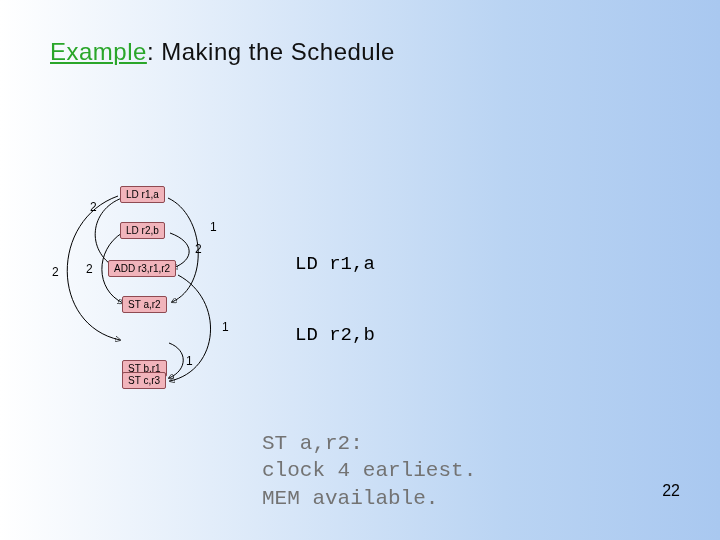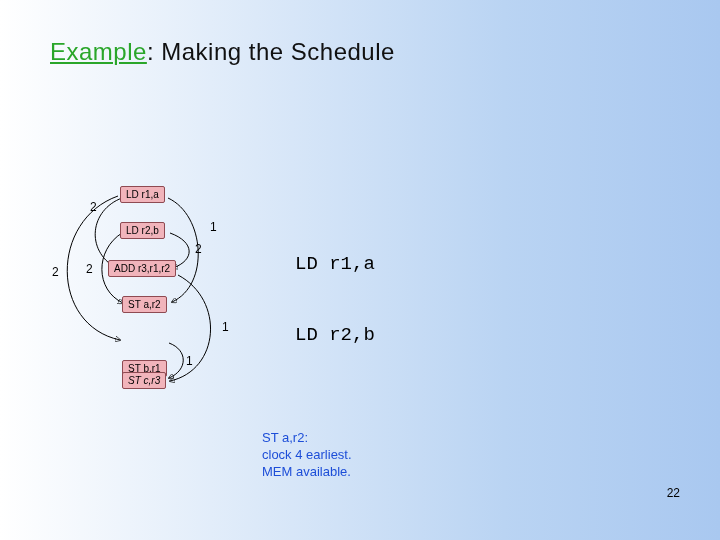--- a/index.html
+++ b/index.html
@@ -40,29 +40,30 @@
   .row2 {
     margin-top: 30px;
   }
   .row2 .col2 {
     margin-left: 55px;
   }
   .caption {
     position: absolute;
     top: 430px;
     left: 262px;
-    font-size: 13px;
-    color: #1d4ed8;
+    font-size: 21px;
+    color: #737373;
     line-height: 1.3;
+    font-family: Liberation Mono, monospace;
   }
   .pagenum {
     position: absolute;
     bottom: 40px;
     right: 40px;
-    font-size: 12px;
+    font-size: 16px;
     color: #000;
   }
   
   .diagram {
     position: absolute;
     top: 170px;
     left: 60px;
     width: 210px;
     height: 260px;
   }
@@ -126,21 +127,21 @@
     <path d="M 118 105 C 165 130, 160 200, 110 211" marker-end="url(#arrow)"></path>
 
     <path d="M 109 173 C 128 180, 128 200, 109 208" marker-end="url(#arrow)"></path>
   </svg>
 
   <div class="node" style="top:16px; left:60px;">LD r1,a</div>
   <div class="node" style="top:52px; left:60px;">LD r2,b</div>
   <div class="node" style="top:90px; left:48px;">ADD r3,r1,r2</div>
   <div class="node" style="top:126px; left:62px;">ST a,r2</div>
   <div class="node" style="top:162px; left:62px;margin-top:28px;">ST b,r1</div>
-  <div class="node" style="top:202px; left:62px;font-style:italic;">ST c,r3</div>
+  <div class="node" style="top:202px; left:62px;">ST c,r3</div>
 
   <span class="edge-label" style="top:30px; left:30px;">2</span>
   <span class="edge-label" style="top:50px; left:150px;">1</span>
   <span class="edge-label" style="top:95px; left:-8px;">2</span>
   <span class="edge-label" style="top:72px; left:135px;">2</span>
   <span class="edge-label" style="top:92px; left:26px;">2</span>
   <span class="edge-label" style="top:150px; left:162px;">1</span>
   <span class="edge-label" style="top:184px; left:126px;">1</span>
 </div>
 

